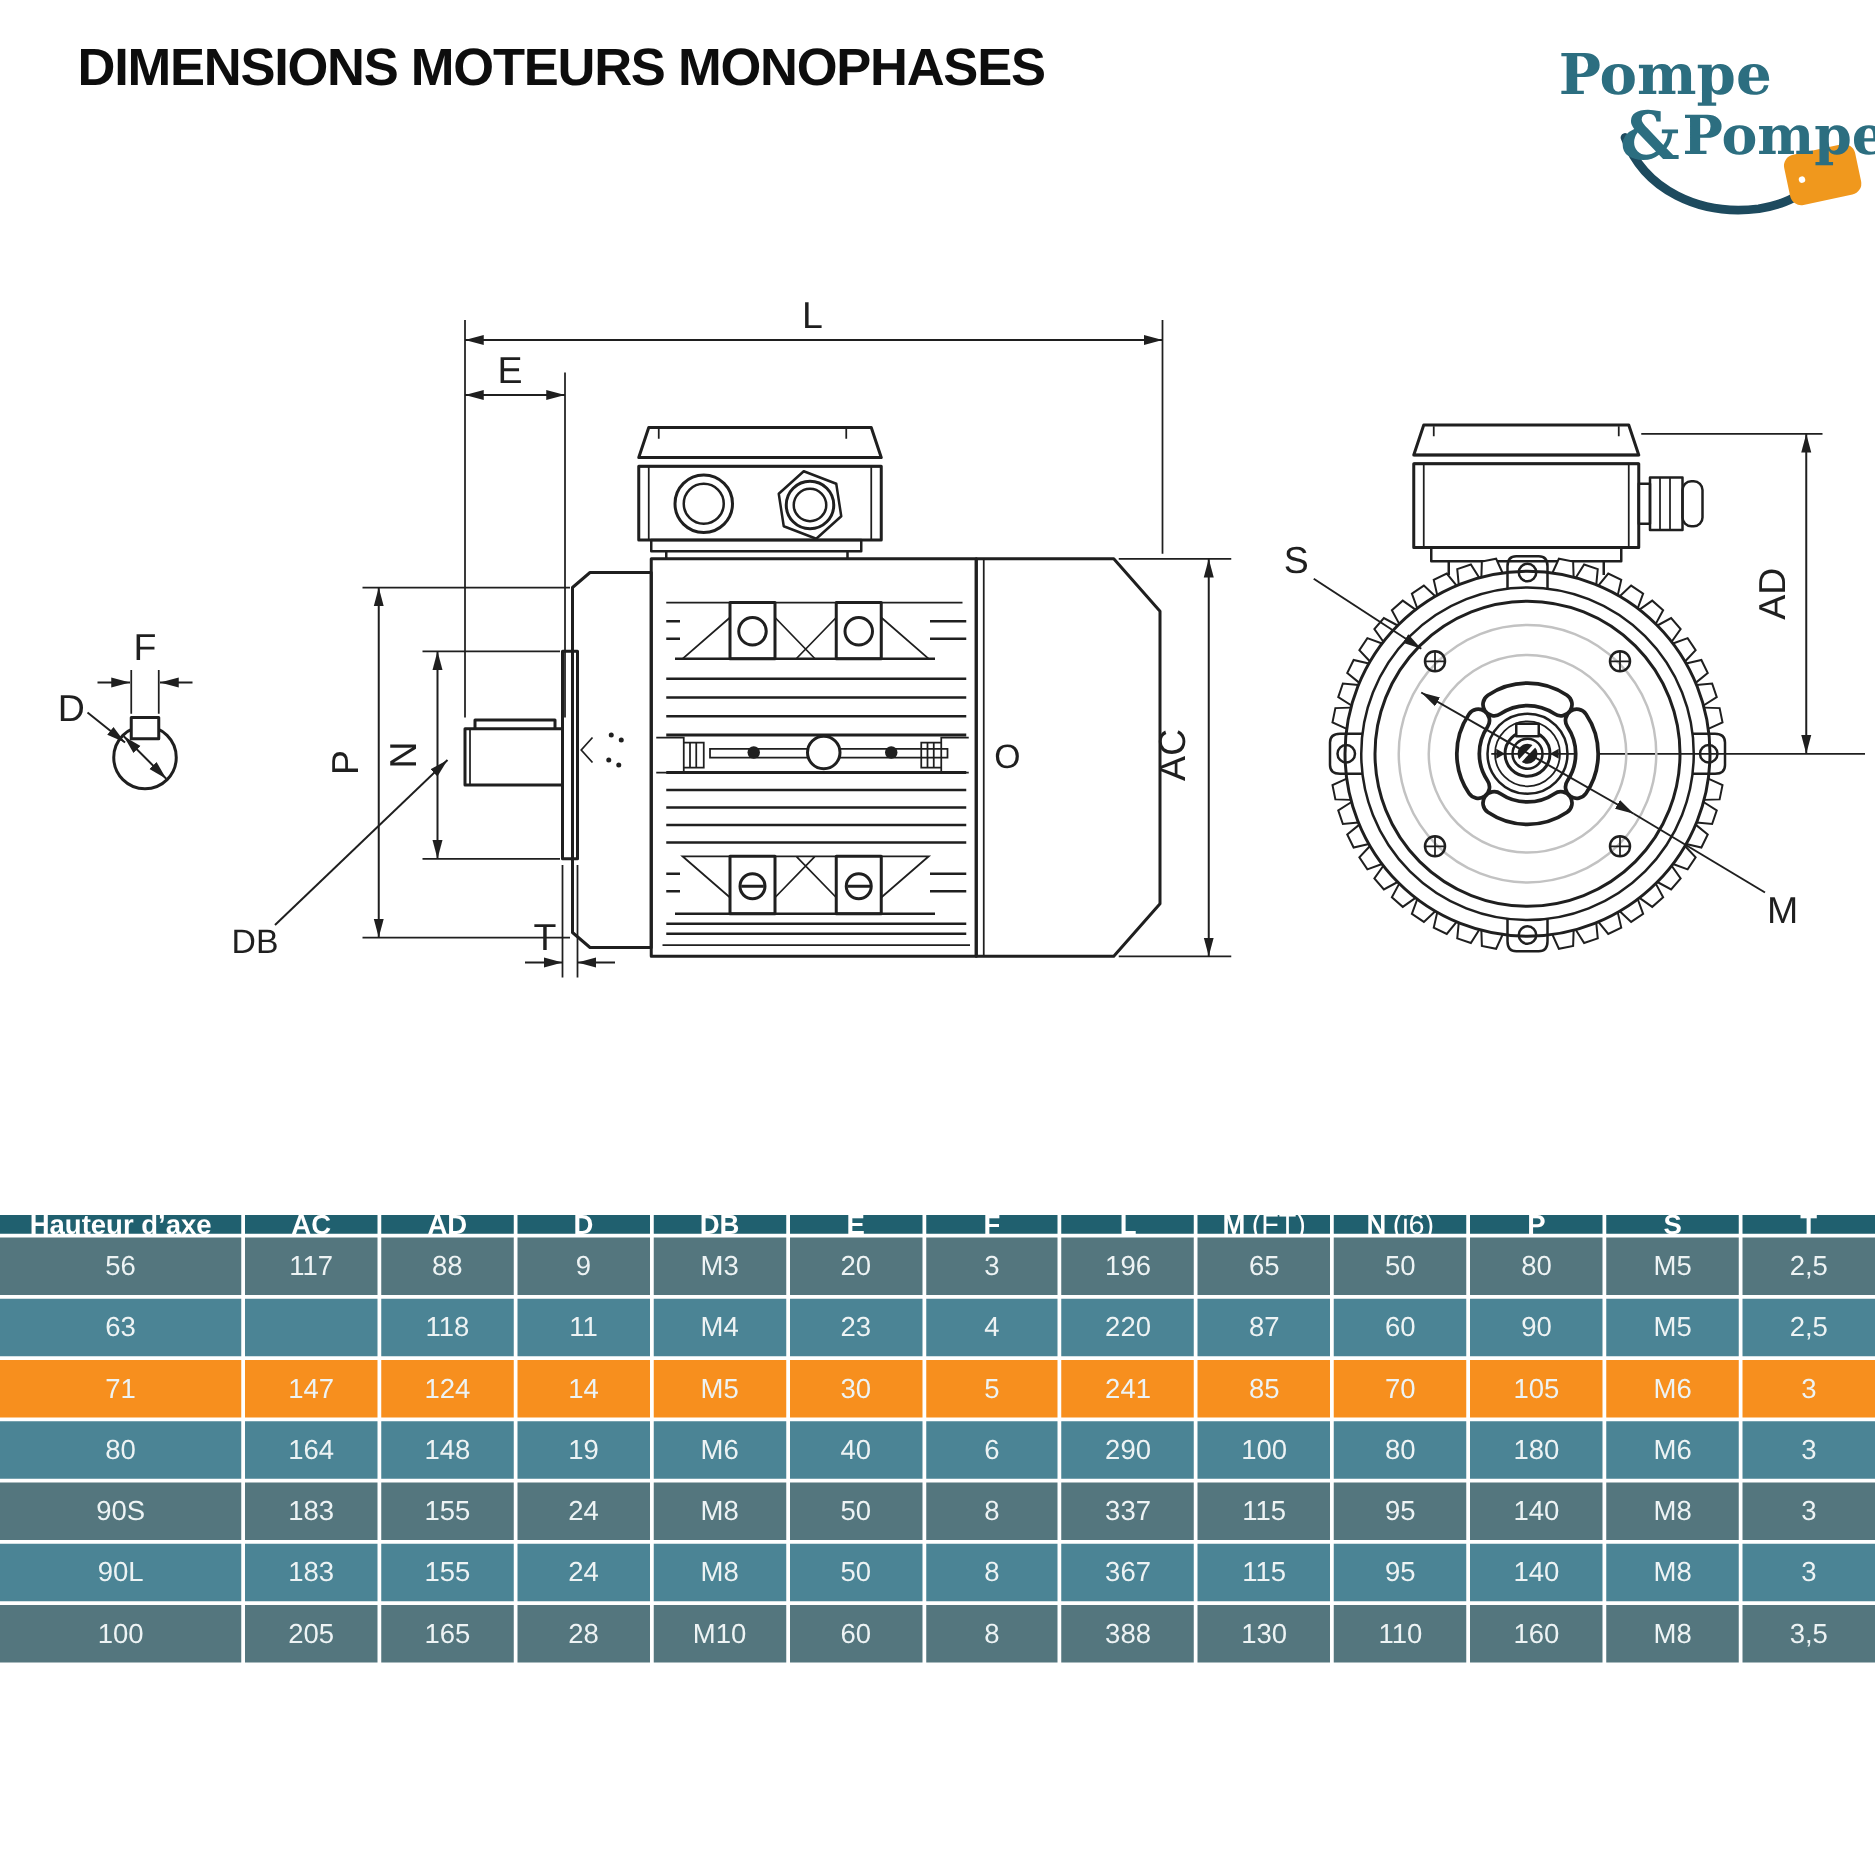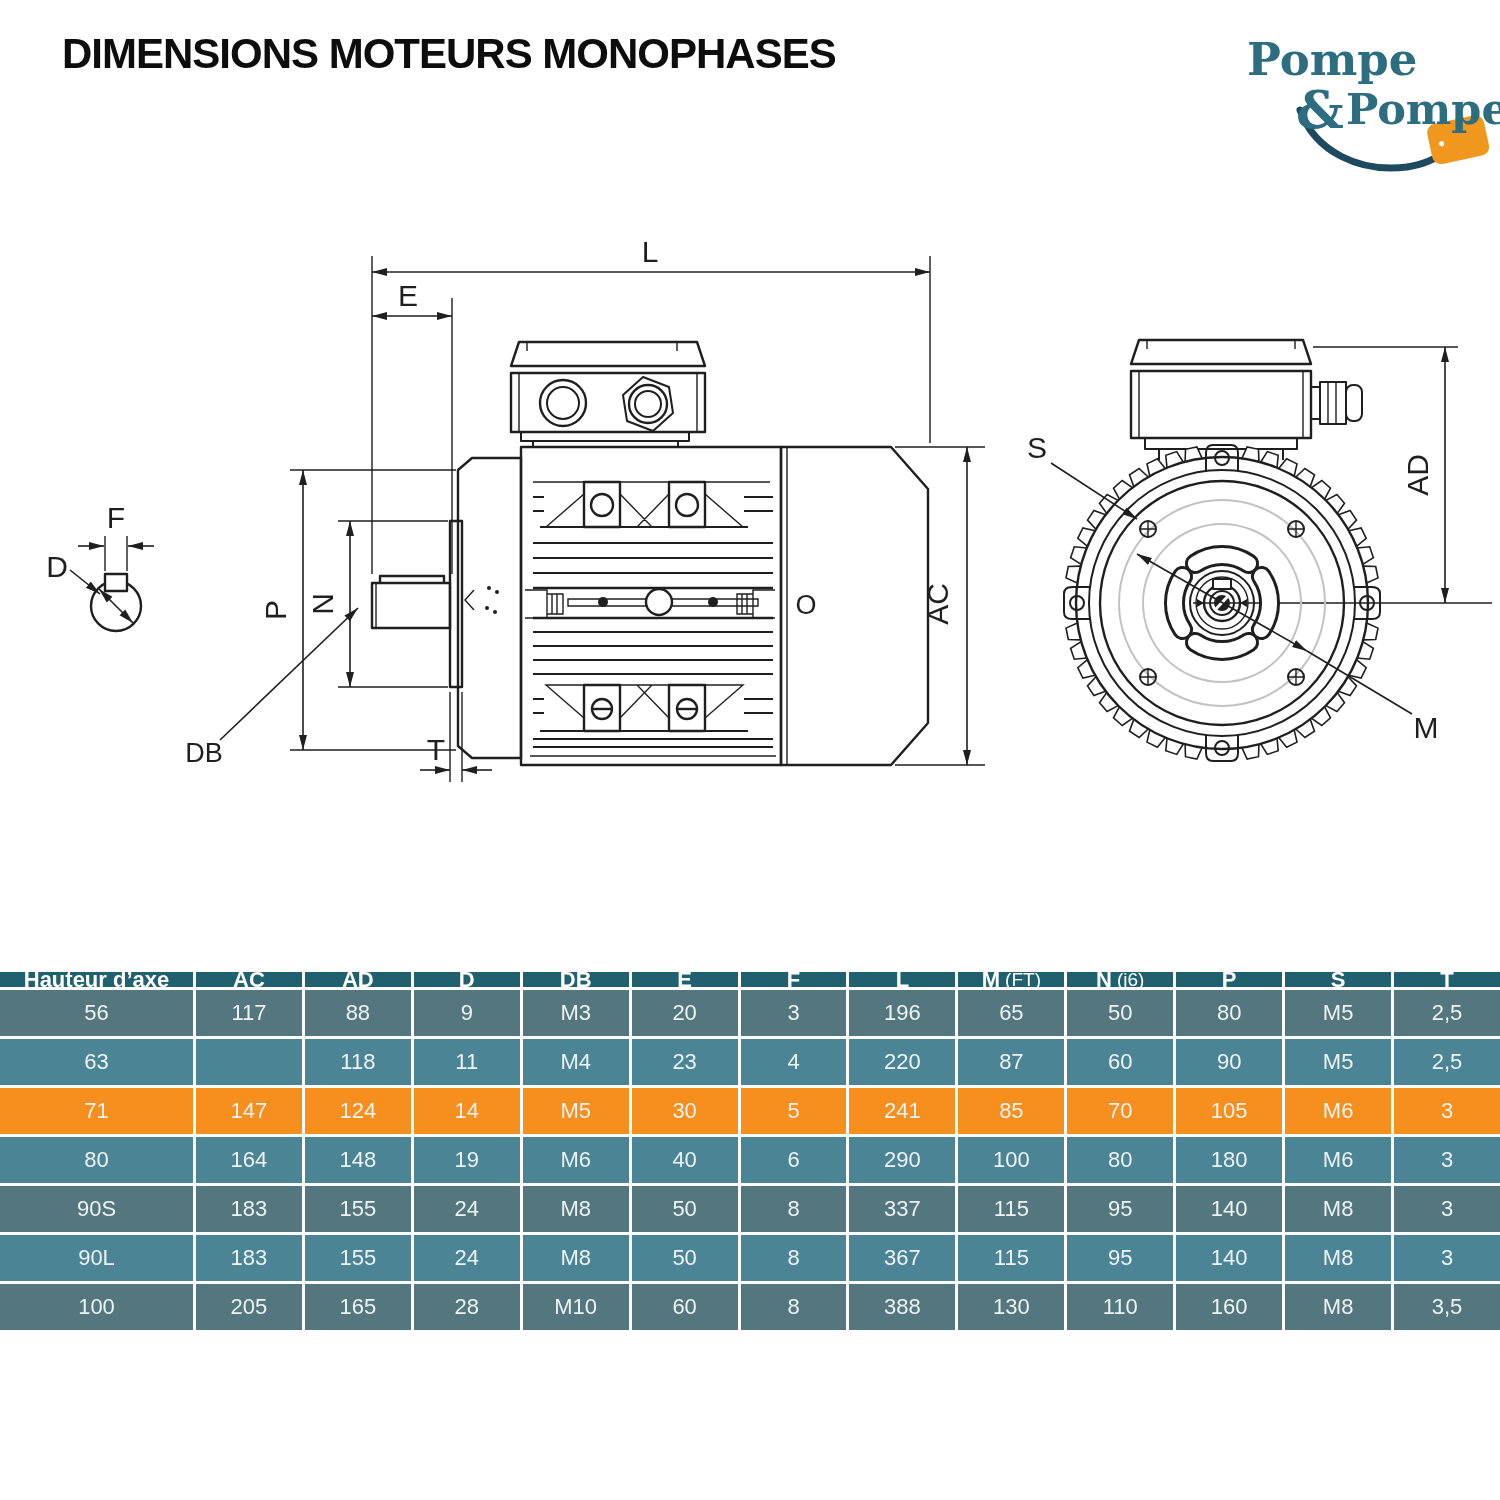--- a/index.html
+++ b/index.html
@@ -31,21 +31,21 @@
   .cl-b{stroke:var(--c-line);stroke-width:21;fill:none;stroke-linecap:round;}
   .cl-w{stroke:#fff;stroke-width:15;fill:none;stroke-linecap:round;}
   text.dim{font-family:"Liberation Sans",sans-serif;font-size:30px;fill:var(--c-line);}
   text.dim.sm{font-size:27px;}
   
   #dim-table{position:absolute;left:0;top:941px;width:1500px;z-index:2;
              display:grid;grid-template-columns:193px repeat(12,1fr);
              grid-auto-rows:46px;gap:3px;background:#fff;}
   .th{background:var(--c-header);color:#fff;display:flex;align-items:center;justify-content:center;
       font-size:22px;font-weight:700;margin-top:31px;}
-  .th-sub{font-size:19px;font-weight:400;margin-left:5px;}
+  .th-sub{font-size:23px;font-weight:400;margin-left:5px;}
   .td{display:flex;align-items:center;justify-content:center;font-size:22px;font-weight:500;
       color:var(--c-celltext);}
   .td.rowlab{font-weight:400;}
   .slate{background:var(--c-slate);}
   .blue{background:var(--c-blue);}
   .highlight{background:var(--c-hl);}
 </style>
 </head>
 <body>
 

